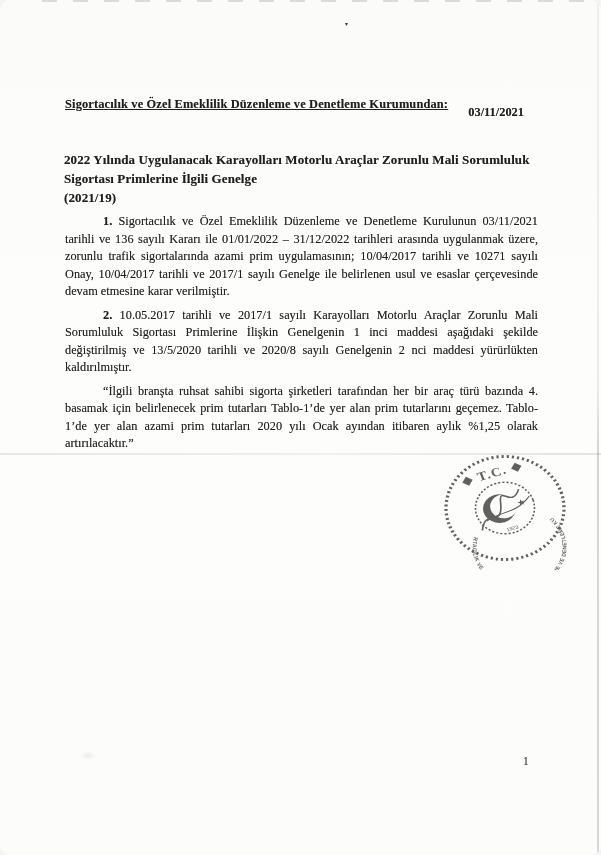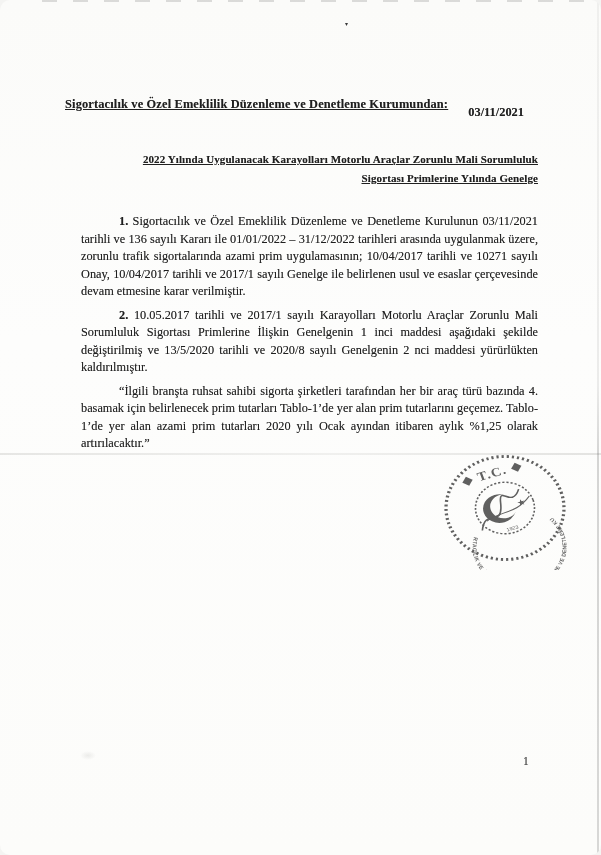--- a/index.html
+++ b/index.html
@@ -41,28 +41,28 @@
     text-shadow:0 0 .6px rgba(35,35,35,.45);
     color:#1f1f1f;
   }
   .hdr{
     position:absolute;left:65px;top:96px;width:473px;
     font-weight:bold;font-size:12.4px;line-height:16px;
   }
   .hdr .from{text-decoration:underline;letter-spacing:.15px;}
   .hdr .date{position:absolute;right:14px;top:0;margin-top:8px;}
   .title{
-    position:absolute;left:64px;top:150px;width:474px;text-align:right;
-    font-weight:bold;font-size:11px;line-height:19px;letter-spacing:.1px;text-decoration:underline;
+    position:absolute;left:64px;top:150px;width:474px;text-align:left;
+    font-weight:bold;font-size:13px;line-height:19px;letter-spacing:.1px;
   }
   .bodytxt{
     position:absolute;left:65px;top:213px;width:473px;
     font-size:12.3px;line-height:17.5px;text-align:justify;
   }
-  .bodytxt p{margin:0 0 6px 16px;text-indent:38px;}
+  .bodytxt p{margin:0 0 6px 0;text-indent:38px;}
   .pageno{
     position:absolute;left:523px;top:755px;font-size:11.5px;color:#4a4a4a;
   }
   
   .stamp{
     position:absolute;left:434px;top:446px;width:142px;height:124px;
     opacity:.82;filter:blur(.3px);
   }
   .stamp svg{width:100%;height:100%;}
 </style>
@@ -79,21 +79,22 @@
 
   <div class="doc">
 
     <div class="hdr">
       <span class="from">Sigortacılık ve Özel Emeklilik Düzenleme ve Denetleme Kurumundan:</span>
       <span class="date">03/11/2021</span>
     </div>
 
     <div class="title">
       <div>2022 Yılında Uygulanacak Karayolları Motorlu Araçlar Zorunlu Mali Sorumluluk</div>
-      <div>Sigortası Primlerine Yılında Genelge</div>
+      <div>Sigortası Primlerine İlgili Genelge</div>
+      <div>(2021/19)</div>
     </div>
 
     <div class="bodytxt">
       <p><b>1.</b> <span>Sigortacılık ve Özel Emeklilik Düzenleme ve Denetleme Kurulunun 03/11/2021 tarihli ve 136 sayılı Kararı ile 01/01/2022 – 31/12/2022 tarihleri arasında uygulanmak üzere, zorunlu trafik sigortalarında azami prim uygulamasının; 10/04/2017 tarihli ve 10271 sayılı Onay, 10/04/2017 tarihli ve 2017/1 sayılı Genelge ile belirlenen usul ve esaslar çerçevesinde devam etmesine karar verilmiştir.</span></p>
       <p><b>2.</b> <span>10.05.2017 tarihli ve 2017/1 sayılı Karayolları Motorlu Araçlar Zorunlu Mali Sorumluluk Sigortası Primlerine İlişkin Genelgenin 1 inci maddesi aşağıdaki şekilde değiştirilmiş ve 13/5/2020 tarihli ve 2020/8 sayılı Genelgenin 2 nci maddesi yürürlükten kaldırılmıştır.</span></p>
       <p><span>“İlgili branşta ruhsat sahibi sigorta şirketleri tarafından her bir araç türü bazında 4. basamak için belirlenecek prim tutarları Tablo-1’de yer alan prim tutarlarını geçemez. Tablo-1’de yer alan azami prim tutarları 2020 yılı Ocak ayından itibaren aylık %1,25 olarak artırılacaktır.”</span></p>
     </div>
 
     <div class="pageno">1</div>
 

